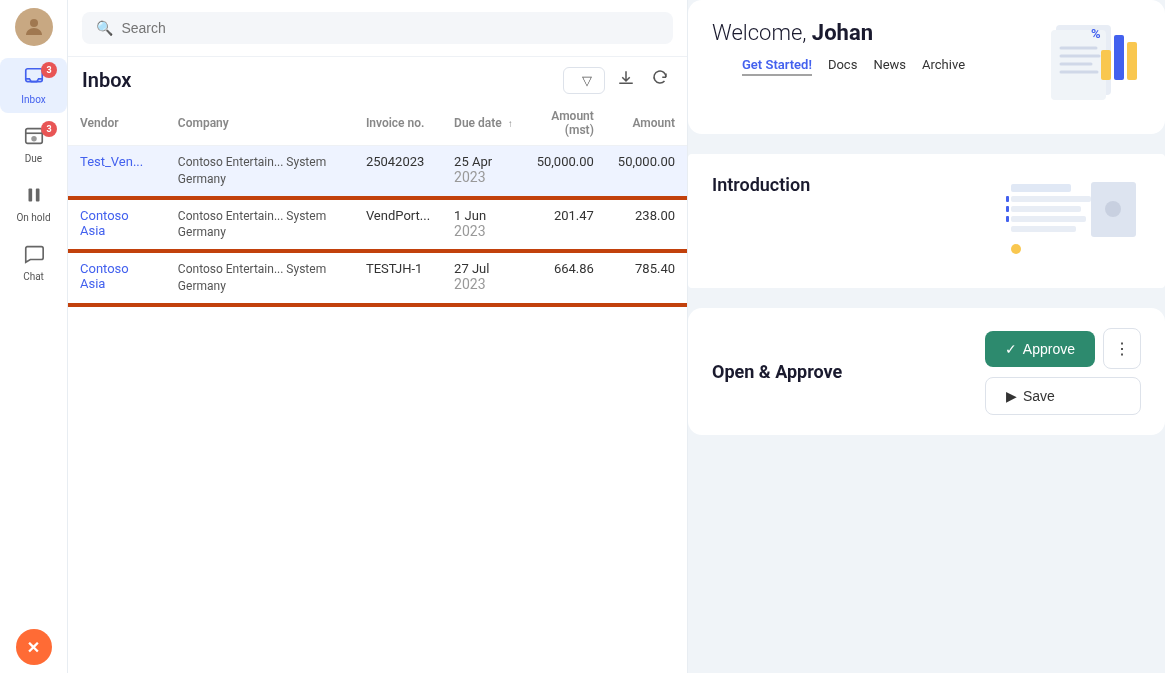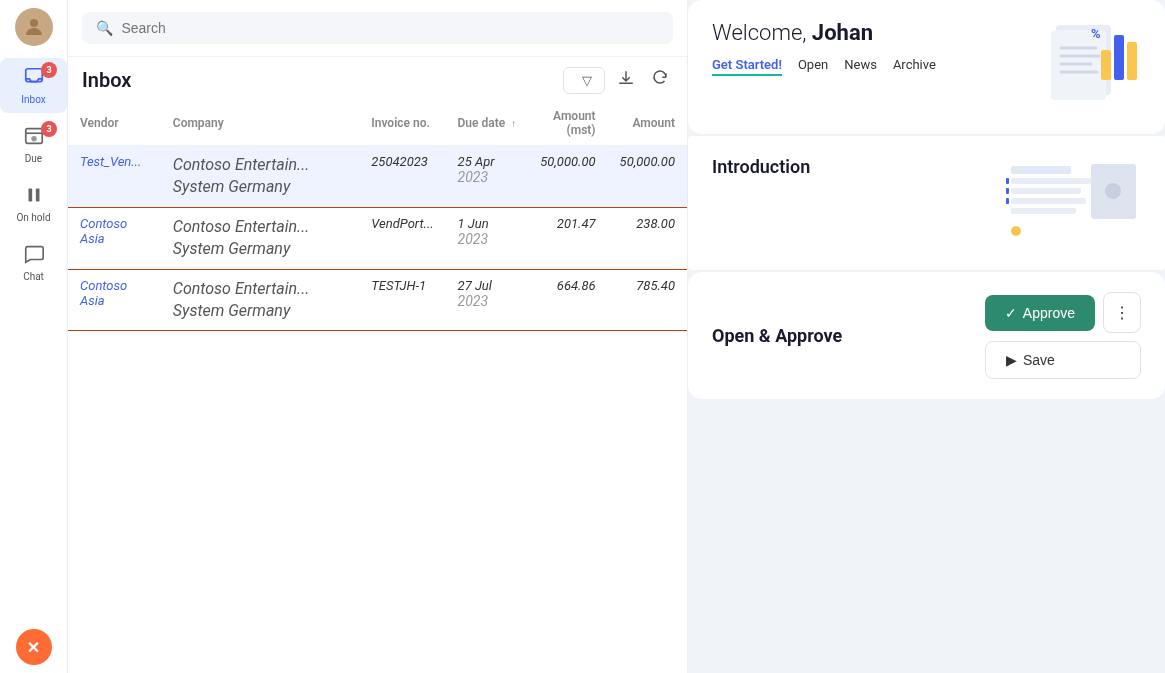--- a/index.html
+++ b/index.html
@@ -183,45 +183,44 @@
       text-align: left;
       font-size: 12px;
       color: #888;
       font-weight: 600;
       padding: 8px 12px;
       border-bottom: 1px solid #eef1f5;
       white-space: nowrap;
     }
     thead th.right { text-align: right; }
     tbody tr {
-      border-bottom: 1px solid #c2410c;
-      cursor: pointer;
-      font-style: italic;
+      border-bottom: 4px solid #c2410c;
+      cursor: pointer;
     }
     tbody tr.selected { background: #eef3ff; }
     tbody td {
       padding: 8px 12px;
       font-size: 13px;
       color: #333;
       vertical-align: top;
     }
     tbody td.right { text-align: right; }
     .vendor-name { color: #4361ee; font-size: 13px; }
-    .company-name { font-size: 16px; color: #555; line-height: 1.4; }
+    .company-name { font-size: 12px; color: #555; line-height: 1.4; }
     .date-main { font-size: 13px; }
     .date-year { font-size: 14px; color: #999; }
     .sort-icon { font-size: 10px; margin-left: 3px; }
 
     
     .right-panel {
       flex: 1;
       background: #f0f4f8;
       display: flex;
       flex-direction: column;
-      gap: 2px;
+      gap: 20px;
       padding: 0;
       overflow-y: auto;
     }
 
     
     .welcome-card {
       background: #fff;
       border-radius: 14px;
       padding: 20px 24px;
       display: flex;
@@ -248,22 +247,23 @@
     }
     .welcome-nav a {
       font-size: 13px;
       color: #333;
       text-decoration: none;
       cursor: pointer;
     }
     .welcome-nav a.active {
       color: #4361ee;
       font-weight: 600;
-      border-bottom: 2px solid #14b8a6;
+      border-bottom: 2px solid #a3a3a3;
       padding-bottom: 2px;
+      margin-left: 30px;
     }
 
     
     .intro-card {
       background: #fff;
       border-radius: 4px;
       padding: 20px 24px;
       display: flex;
       align-items: flex-start;
       justify-content: space-between;
@@ -490,21 +490,21 @@
 
   <div class="right-panel">
 
     <div class="welcome-card">
       <div class="welcome-text">
         <h2 class="welcome-title">
           <span>Welcome, </span><strong>Johan</strong>
         </h2>
         <nav class="welcome-nav">
           <a class="active">Get Started!</a>
-          <a>Open</a>
+          <a>Docs</a>
           <a>News</a>
           <a>Archive</a>
         </nav>
       </div>
 
       <div class="doc-illustration">
         <svg viewBox="0 0 120 90" width="120" height="90">
 
           <rect x="35" y="5" width="55" height="70" rx="4" fill="#e8edf5"></rect>
           <rect x="30" y="10" width="55" height="70" rx="4" fill="#f0f4f8"></rect>

